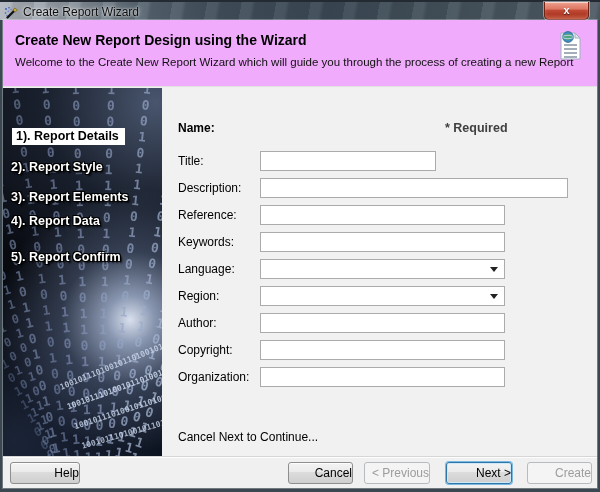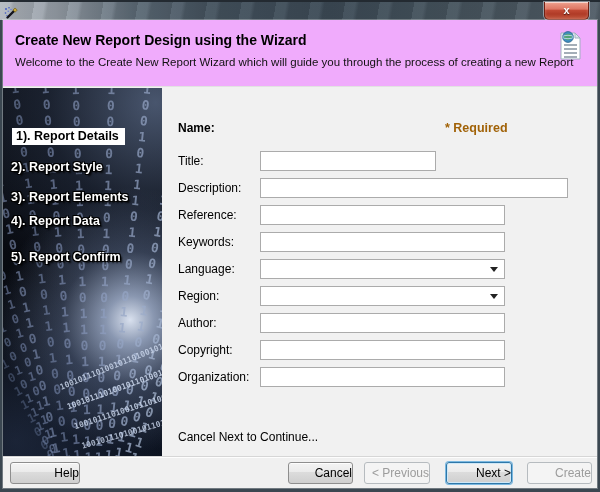--- a/index.html
+++ b/index.html
@@ -119,20 +119,21 @@
     <svg class="titlebar-icon" viewBox="0 0 14 14">
       <line x1="3.5" y1="11.5" x2="11" y2="4" stroke="#14141c" stroke-width="2.4" stroke-linecap="round"></line>
       <rect x="9.6" y="2.6" width="3" height="3" transform="rotate(45 11.1 4.1)" fill="#c9a93e" stroke="#6e5a10" stroke-width="0.6"></rect>
       <circle cx="2" cy="3" r="0.9" fill="#3a56c4"></circle>
         <circle cx="5" cy="1.8" r="0.8" fill="#3a56c4"></circle>
       <circle cx="1.5" cy="7" r="0.8" fill="#3a56c4"></circle>
         <circle cx="4.2" cy="5.2" r="0.7" fill="#5b74d8"></circle>
       <circle cx="7" cy="3.4" r="0.7" fill="#5b74d8"></circle>
         <circle cx="3" cy="9.6" r="0.7" fill="#3a56c4"></circle>
     </svg>
+    <span class="titlebar-text">Create Report Wizard</span>
     <div class="close-btn">x</div>
   </div>
 
   <div class="client">
 
     <div class="header">
       <div class="header-title">Create New Report Design using the Wizard</div>
       <div class="header-subtitle">Welcome to the Create New Report Wizard which will guide you through the process of creating a new Report</div>
       <svg class="header-icon" viewBox="0 0 30 34">
         <path d="M6 5 h14 l5 5 v21 h-19 z" fill="#ffffff" stroke="#9fb0bf" stroke-width="1"></path>
@@ -165,21 +166,21 @@
         <div class="binrow" style="left: 68px; top: 312px; transform: rotate(-18deg); font-size: 8px; opacity: 0.85; color: rgb(201, 213, 234);">100101110100101101001011100101</div>
         <div class="binrow" style="left: 76px; top: 334px; transform: rotate(-16deg); font-size: 8px; opacity: 0.8; color: rgb(201, 213, 234);">100101110100101101001011100101</div>
         <div class="step active" style="top: 40px;">1). Report Details</div>
         <div class="step" style="top: 72px;">2). Report Style</div>
         <div class="step" style="top: 102px;">3). Report Elements</div>
         <div class="step" style="top: 126px;">4). Report Data</div>
         <div class="step" style="top: 162px;">5). Report Confirm</div>
       </div>
 
     <div class="formarea" id="formarea">
-      <span class="required" id="required-note" style="left: 283px; top: 33px; color: #a16207;">* Required</span>
+      <span class="required" id="required-note" style="left: 283px; top: 33px; color: #404040;">* Required</span>
       <div class="hint" style="top:342px;">Cancel Next to Continue...</div>
     <span class="flabel bold" style="top: 33px;">Name:</span>
         <span class="flabel" style="top: 66px;">Title:</span>
         <input type="text" class="finput" value="" style="top: 63px; width: 176px;">
         <span class="flabel" style="top: 93px;">Description:</span>
         <input type="text" class="finput" value="" style="top: 90px; width: 308px;">
         <span class="flabel" style="top: 120px;">Reference:</span>
         <input type="text" class="finput" value="" style="top: 117px; width: 245px;">
         <span class="flabel" style="top: 147px;">Keywords:</span>
         <input type="text" class="finput" value="" style="top: 144px; width: 245px;">

